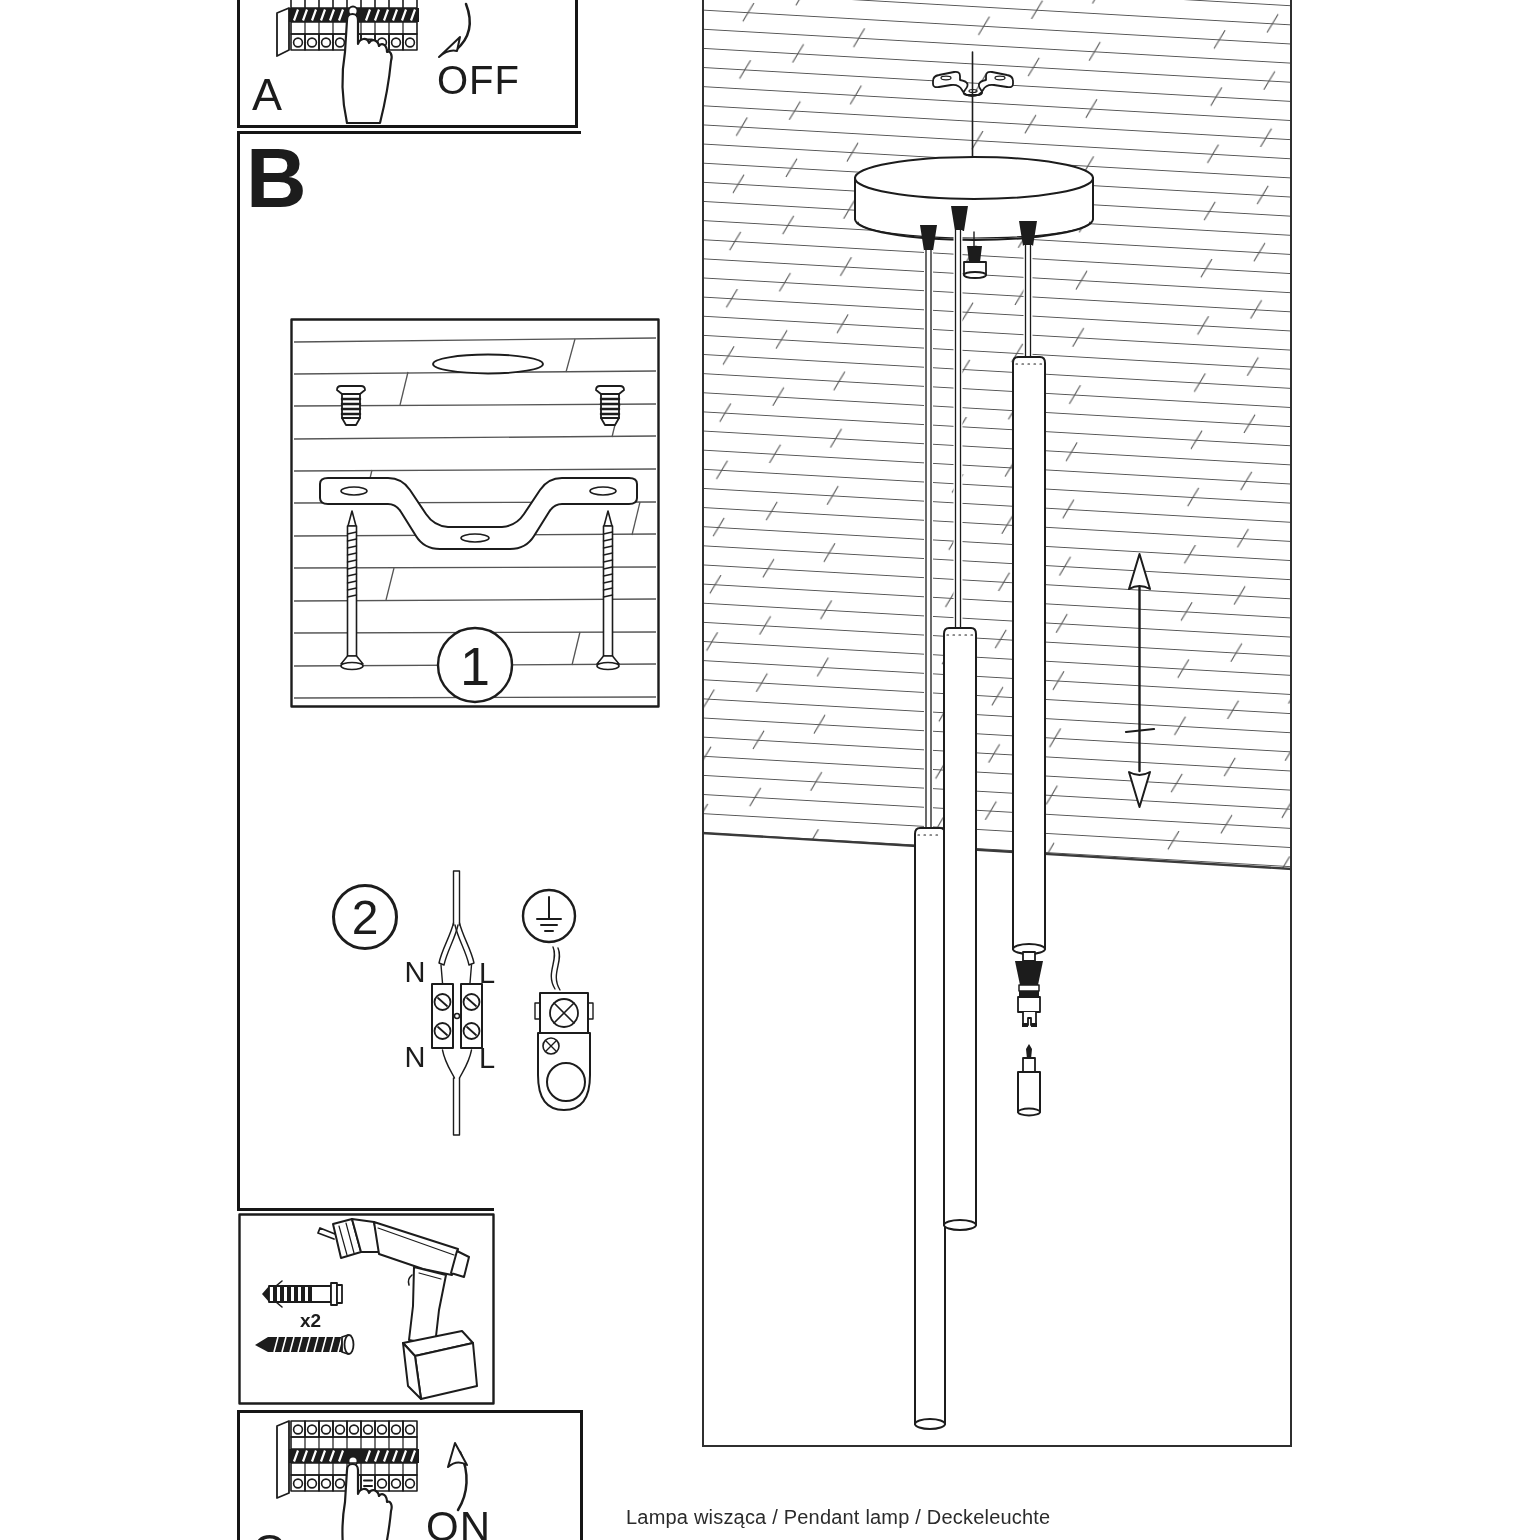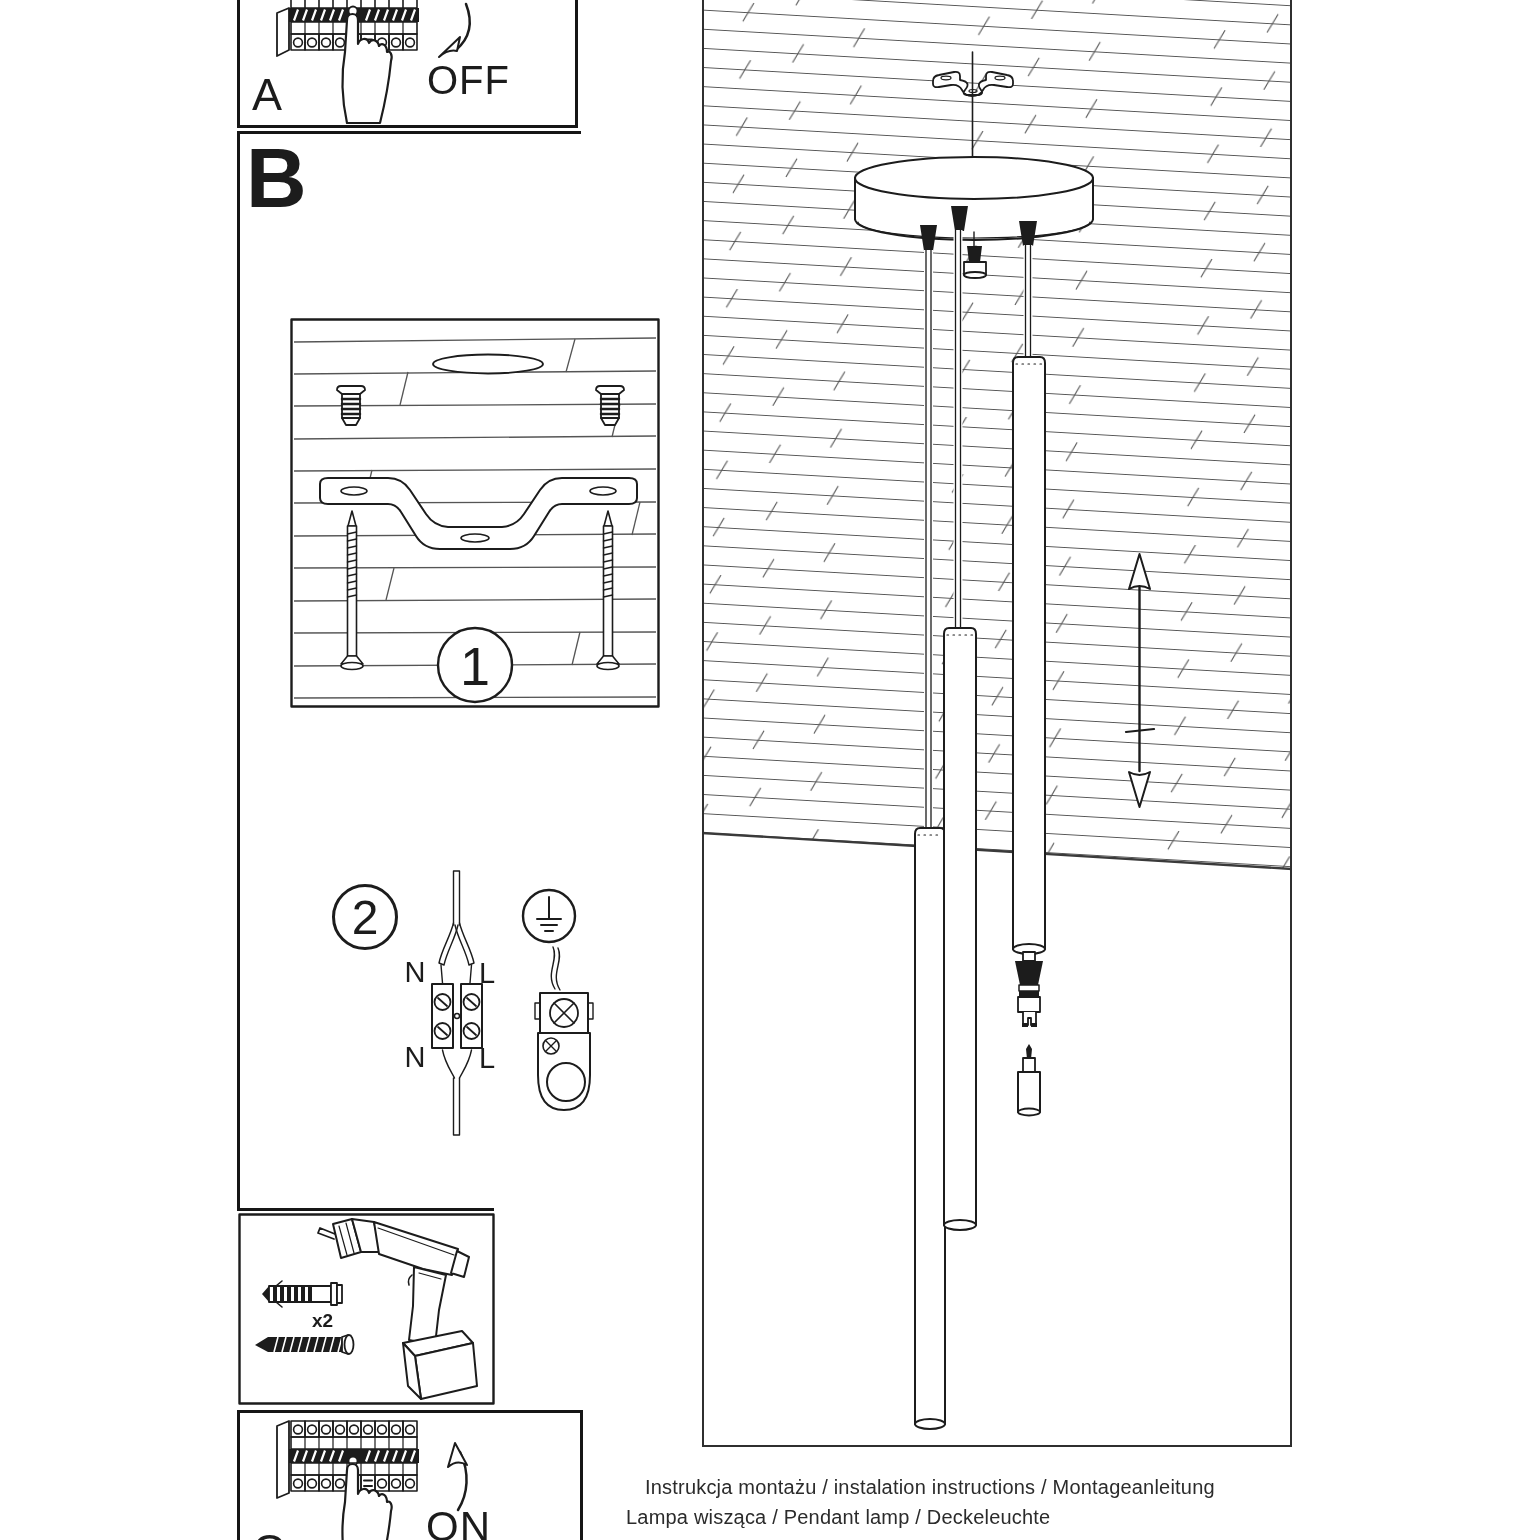--- a/index.html
+++ b/index.html
@@ -70,21 +70,21 @@
       </g>
       <path class="s" d="M97,39.5 H105 M97,45 H105"></path>
 
       <path class="sw" style="stroke-width:2.2" d="M80,123 C75,100 74,75 78,52 L80,20 C80,12 91,12 91,20 L91,44
            C93,38 100,37 102,43 C105,38 111,40 112,46 C115,42 120,45 120,52
            C123,50 126,55 124,61 C122,82 118,103 113,123 Z"></path>
 
       <path class="s" style="stroke-width:2.5" d="M199,4 C206,22 203,38 189,50"></path>
       <path class="sw" d="M172,57 L193,37 L190,51 Q181,49 172,57 Z"></path>
     </svg>
-    <span class="abs state" style="left:187px;top:67px;">OFF</span>
+    <span class="abs state" style="left:197px;top:67px;">OFF</span>
     <span class="abs midletter" style="left:12px;top:79px;">A</span>
   </div>
 
   <span class="abs bigletter" style="left:246px;top:136px;">B</span>
   <div class="abs bLeft"></div>
   <div class="abs bTop"></div>
   <div class="abs bBottom"></div>
 
   <svg class="abs" style="left:290px;top:318px;" width="370" height="390" viewBox="0 0 370 390">
     <rect class="s" style="stroke-width:2.4" x="1.5" y="1.5" width="367" height="387"></rect>
@@ -238,21 +238,21 @@
     </g>
 
     <g>
       <path class="ink" d="M17,132 L30,124 L30,139 Z"></path>
       <rect class="ink" x="30" y="124" width="74" height="15"></rect>
       <path d="M36,139 L40,124 M44,139 L48,124 M52,139 L56,124 M60,139 L64,124 M68,139 L72,124 M76,139 L80,124 M84,139 L88,124 M92,139 L96,124 M100,139 L104,124" style="stroke:#ffffff;stroke-width:1.6;fill:none;"></path>
       <path class="sw t18" d="M104,124 L110,122 L110,141 L104,139 Z"></path>
       <ellipse class="sw t18" cx="111" cy="131.5" rx="4.5" ry="9.5"></ellipse>
     </g>
   </svg>
-  <span class="abs x2" style="left:312px;top:1311px;">x2</span>
+  <span class="abs x2" style="left:300px;top:1311px;">x2</span>
 
   <div class="abs panelC">
     <svg class="abs" style="left:27px;top:5px;" width="220" height="135" viewBox="0 0 220 135">
       <path class="sw t18" d="M10,8 L22,3 L22,75 L10,80 Z"></path>
 
       <g class="s t16">
         <rect x="24" y="3" width="14" height="16"></rect>
           <rect x="38" y="3" width="14" height="16"></rect>
         <rect x="52" y="3" width="14" height="16"></rect>
           <rect x="66" y="3" width="14" height="16"></rect>
@@ -403,16 +403,15 @@
     </g>
 
     <g>
       <path class="s" style="stroke-width:2.4" d="M437.5,586 V771"></path>
       <path class="sw" d="M437.5,554 L448,589 Q437.5,583 427,589 Z"></path>
       <path class="sw" d="M437.5,807 L448,772 Q437.5,778 427,772 Z"></path>
       <path class="s" style="stroke-width:2.2" d="M424,732 L452,729"></path>
     </g>
   </svg>
 
-  <span class="abs caption" style="left:645px;top:1477px;">Instrukcja montażu / instalation instructions / Montageanleitung</span>
   <span class="abs caption" style="left:626px;top:1507px;">Lampa wisząca / Pendant lamp / Deckeleuchte</span>
 
 </div>
 
 </body></html>

